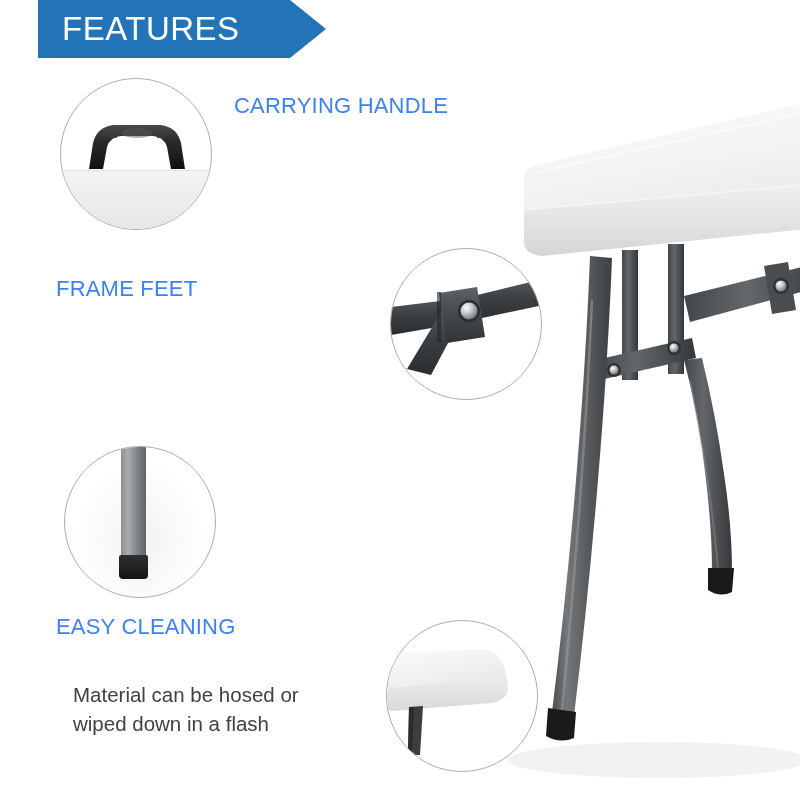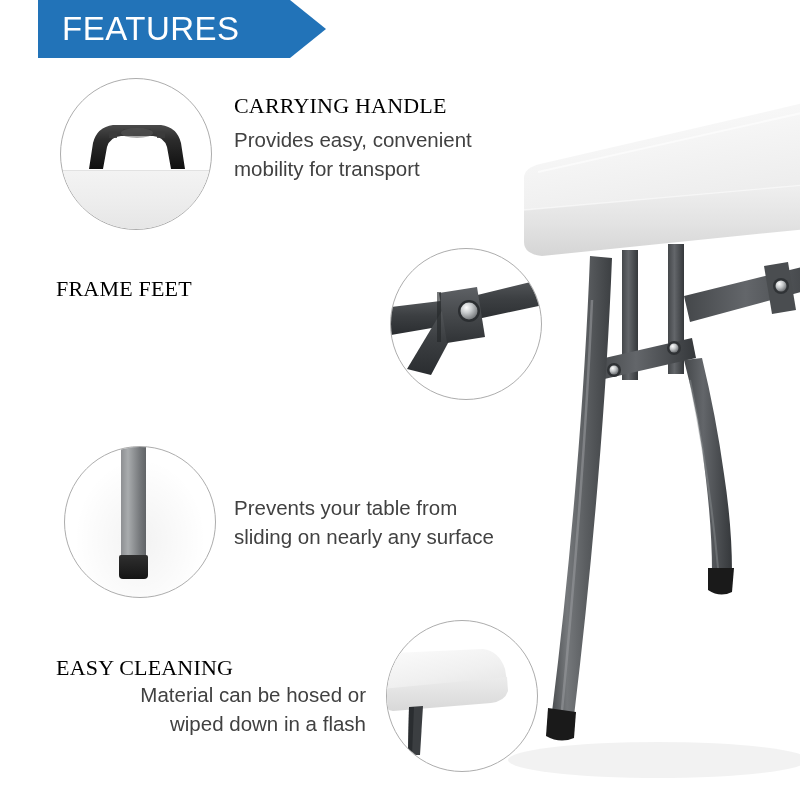--- a/index.html
+++ b/index.html
@@ -37,24 +37,23 @@
     color: #ffffff;
     font-weight: normal;
     line-height: 40px;
   }
 
   
   .feature-title {
     position: absolute;
     font-size: 22px;
     letter-spacing: 0.2px;
-    color: #000000;
+    color: #3b82f6;
     line-height: 26px;
     white-space: nowrap;
-    font-family: Liberation Serif, serif;
   }
   .feature-desc {
     position: absolute;
     font-size: 20.5px;
     color: #414141;
     line-height: 29px;
     white-space: pre-line;
   }
 
   
@@ -129,22 +128,20 @@
       </defs>
       <path d="M2 48 L6 22 Q10 6 26 4 L74 4 Q90 6 94 22 L98 48 L84 48 L80 26 Q77 16 66 15 L34 15 Q23 16 20 26 L16 48 Z" fill="url(#hg)"></path>
       <path d="M22 10 L30 10 L30 17 L22 17 Z" fill="#3c3c3c" opacity="0.85"></path>
       <path d="M36 8 L46 8 L46 15 L36 15 Z" fill="#3c3c3c" opacity="0.85"></path>
       <path d="M54 8 L64 8 L64 15 L54 15 Z" fill="#3c3c3c" opacity="0.85"></path>
       <path d="M70 10 L78 10 L78 17 L70 17 Z" fill="#3c3c3c" opacity="0.85"></path>
       <ellipse cx="50" cy="12" rx="16" ry="5" fill="#5a5a5a" opacity="0.5"></ellipse>
     </svg>
   </div>
   <div class="feature-title" style="left:196px; top:93px;">CARRYING HANDLE</div>
-  <div class="feature-desc" style="left:196px; top:125px; width:300px;">Provides easy, convenient
-mobility for transport</div>
 
   <div class="feature-title" style="left:18px; top:276px;">FRAME FEET</div>
   <div class="feature-circle" id="circle-lock">
     <svg width="152" height="152" viewBox="0 0 152 152">
       <defs>
         <linearGradient id="barg" x1="0" y1="0" x2="0" y2="1">
           <stop offset="0%" stop-color="#55585b"></stop>
           <stop offset="45%" stop-color="#3c3f42"></stop>
           <stop offset="100%" stop-color="#2a2d30"></stop>
         </linearGradient>
@@ -172,25 +169,23 @@
       <circle cx="78" cy="62" r="11" fill="#2b2e31"></circle>
       <circle cx="78" cy="62" r="8.5" fill="url(#rivetg)"></circle>
     </svg>
   </div>
 
   <div class="feature-circle" id="circle-feet">
     <div class="feet-floorshade"></div>
     <div class="leg-shaft"></div>
     <div class="leg-cap"></div>
   </div>
-  <div class="feature-desc" style="left:196px; top:493px; width:330px;">Prevents your table from
-sliding on nearly any surface</div>
-
-  <div class="feature-title" style="left:18px; top:655px;">EASY CLEANING</div>
-  <div class="feature-desc" style="left:18px; top:680px; width:310px;text-align:right;">Material can be hosed or
+
+  <div class="feature-title" style="left:18px; top:614px;">EASY CLEANING</div>
+  <div class="feature-desc" style="left:35px; top:680px; width:310px;">Material can be hosed or
 wiped down in a flash</div>
   <div class="feature-circle" id="circle-clean">
     <svg width="152" height="152" viewBox="0 0 152 152">
       <defs>
         <linearGradient id="topg" x1="0.1" y1="0" x2="0.7" y2="1">
           <stop offset="0%" stop-color="#fbfbfb"></stop>
           <stop offset="60%" stop-color="#f0f0f0"></stop>
           <stop offset="100%" stop-color="#e6e6e6"></stop>
         </linearGradient>
         <linearGradient id="edgeg" x1="0" y1="0" x2="0" y2="1">

